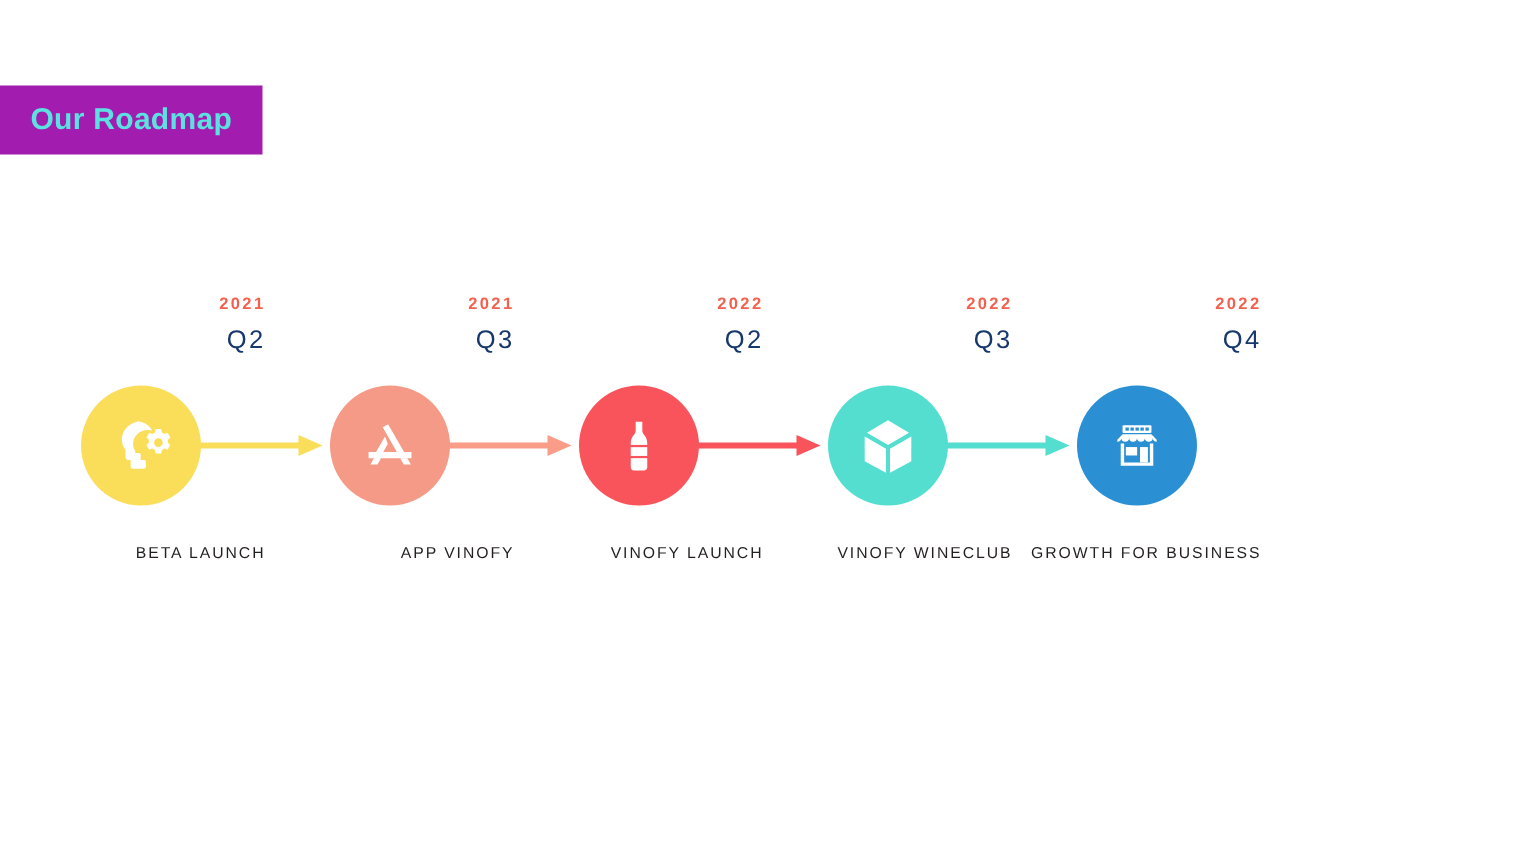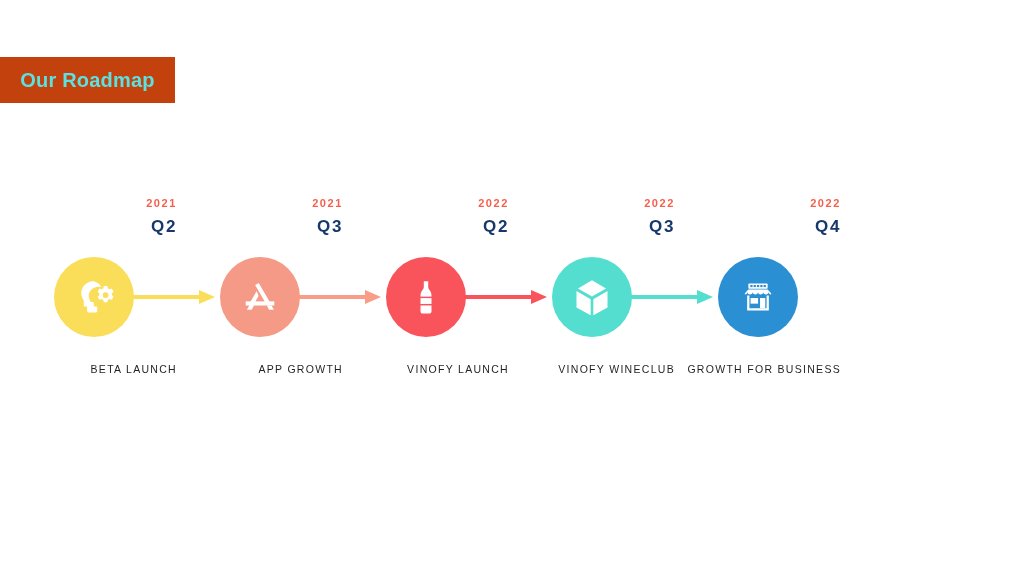--- a/index.html
+++ b/index.html
@@ -15,21 +15,21 @@
     position: relative;
   }
 
   
   .title-banner {
     position: absolute;
     left: 0;
     top: 57px;
     width: 175px;
     height: 46px;
-    background: #c2410c;
+    background: #a21caf;
     display: flex;
     align-items: center;
     justify-content: center;
   }
   .title-banner .title-text {
     color: #5de0e0;
     font-size: 20px;
     font-weight: bold;
     letter-spacing: 0.2px;
     white-space: nowrap;
@@ -61,21 +61,21 @@
     font-size: 11px;
     font-weight: bold;
     letter-spacing: 1.6px;
     color: #f4604e;
     line-height: 14px;
     white-space: nowrap;
   }
   .quarter {
     margin-top: 7px;
     font-size: 17px;
-    font-weight: bold;
+    font-weight: normal;
     letter-spacing: 1.6px;
     color: #16386c;
     line-height: 20px;
     white-space: nowrap;
   }
 
   .circle-row {
     margin-top: 17px;
     position: relative;
     width: 166px;
@@ -159,21 +159,21 @@
             <path d="M8.4 28.8h31.2v4.5H8.4z"></path>
             <path d="M12.3 33.3l-2.6 4.5h5.2l2.6-4.5h-5.2zm19.1 0l2.6 4.5h5.2l-2.6-4.5h-5.2z"></path>
           </svg>
         </span>
       </div>
       <svg class="connector" viewBox="0 0 88 16">
         <rect x="0" y="6" width="70" height="4" fill="#f99d88"></rect>
         <polygon points="66,1 82,8 66,15" fill="#f99d88"></polygon>
       </svg>
     </div>
-    <div class="step-label">APP GROWTH</div>
+    <div class="step-label">APP VINOFY</div>
   </div>
 
 
   <div class="milestone">
     <div class="year">2022</div>
     <div class="quarter">Q2</div>
     <div class="circle-row">
       <div class="circle" style="background:#f9545b;">
         <span>
           <svg width="44" height="44" viewBox="0 0 48 48" fill="#ffffff">

